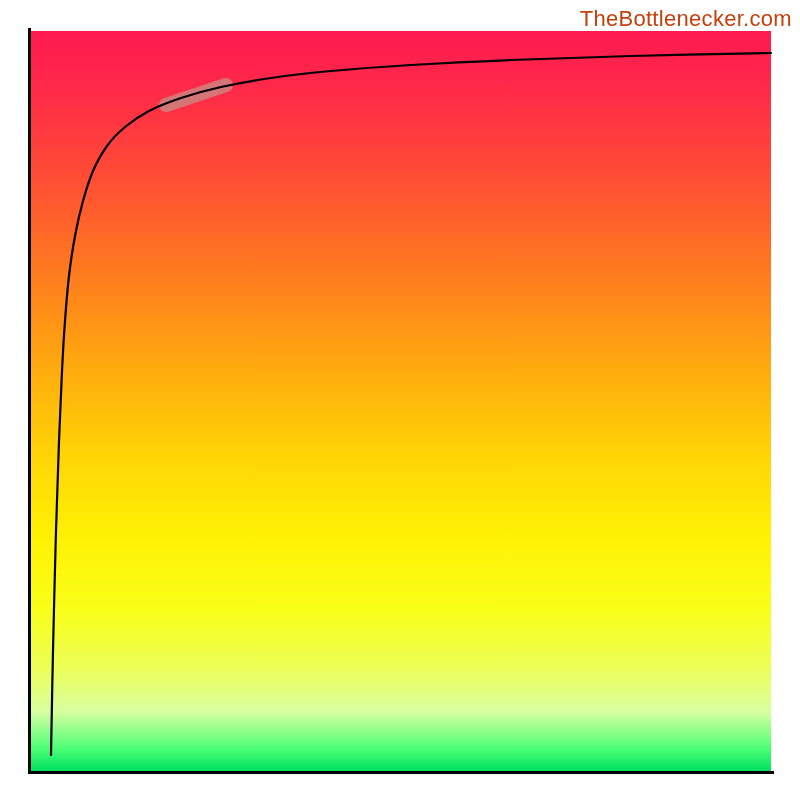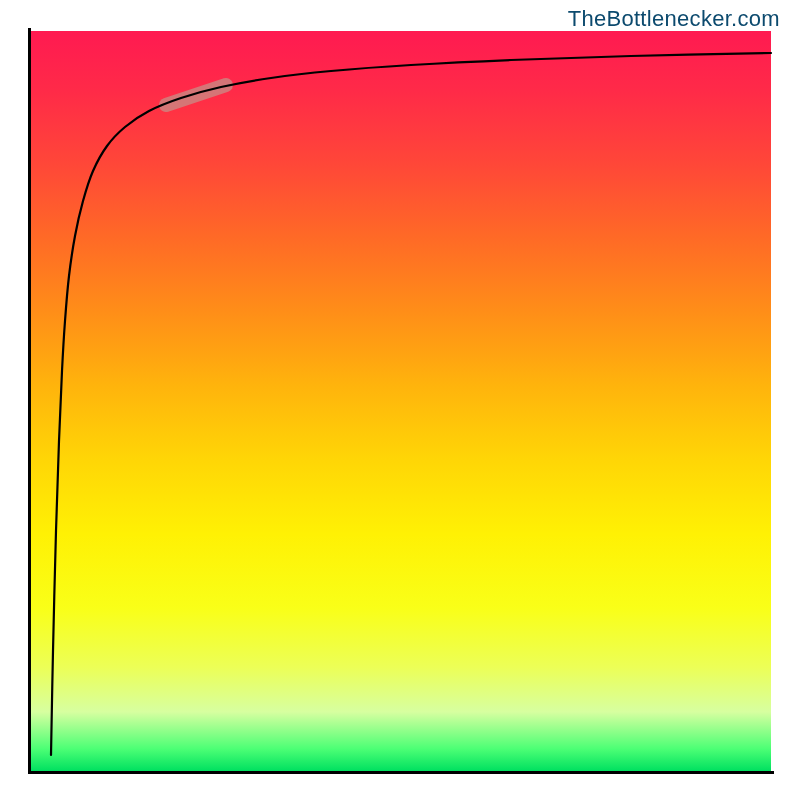--- a/index.html
+++ b/index.html
@@ -12,23 +12,23 @@
     overflow: hidden;
   }
   .chart-wrapper {
     position: relative;
     width: 800px;
     height: 800px;
   }
   .watermark {
     position: absolute;
     top: 6px;
-    right: 20px;
+    right: 8px;
     font-size: 22px;
-    color: #0c4a6e;
+    color: #c2410c;
     font-weight: 400;
     letter-spacing: 0.3px;
     user-select: none;
   }
   .plot-area {
     position: absolute;
     left: 31px;
     top: 31px;
     width: 740px;
     height: 740px;

